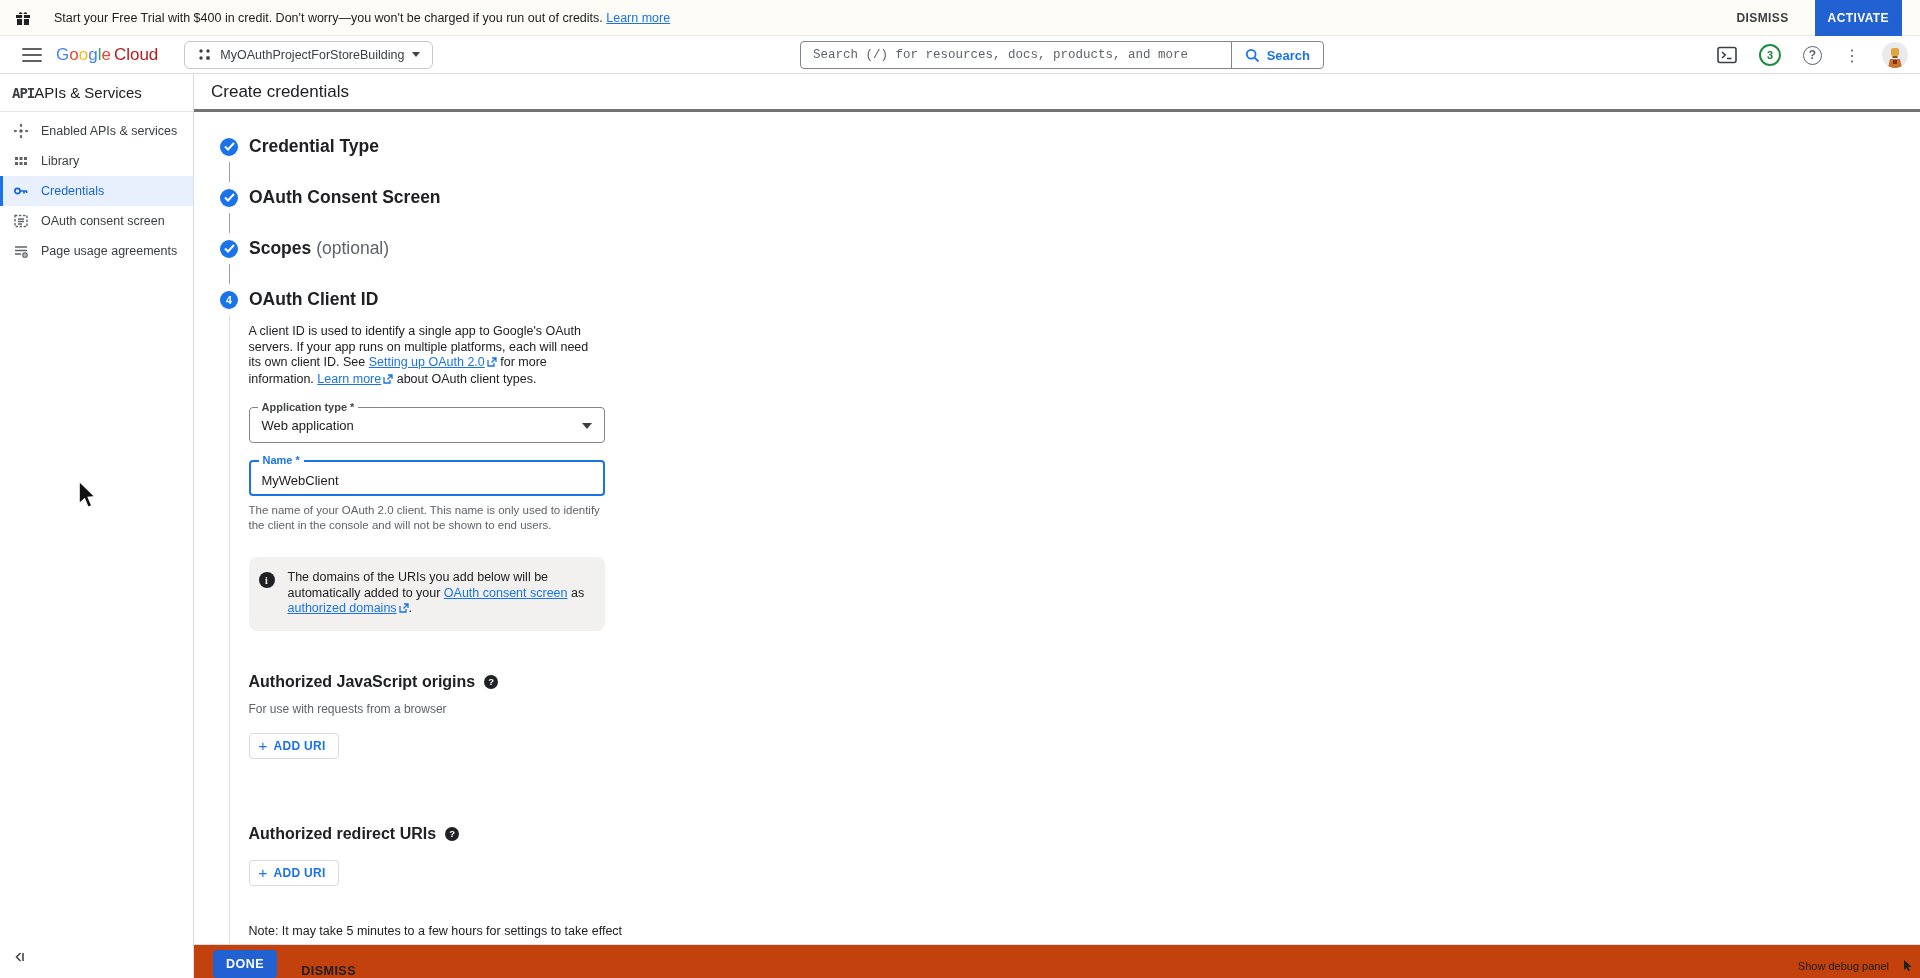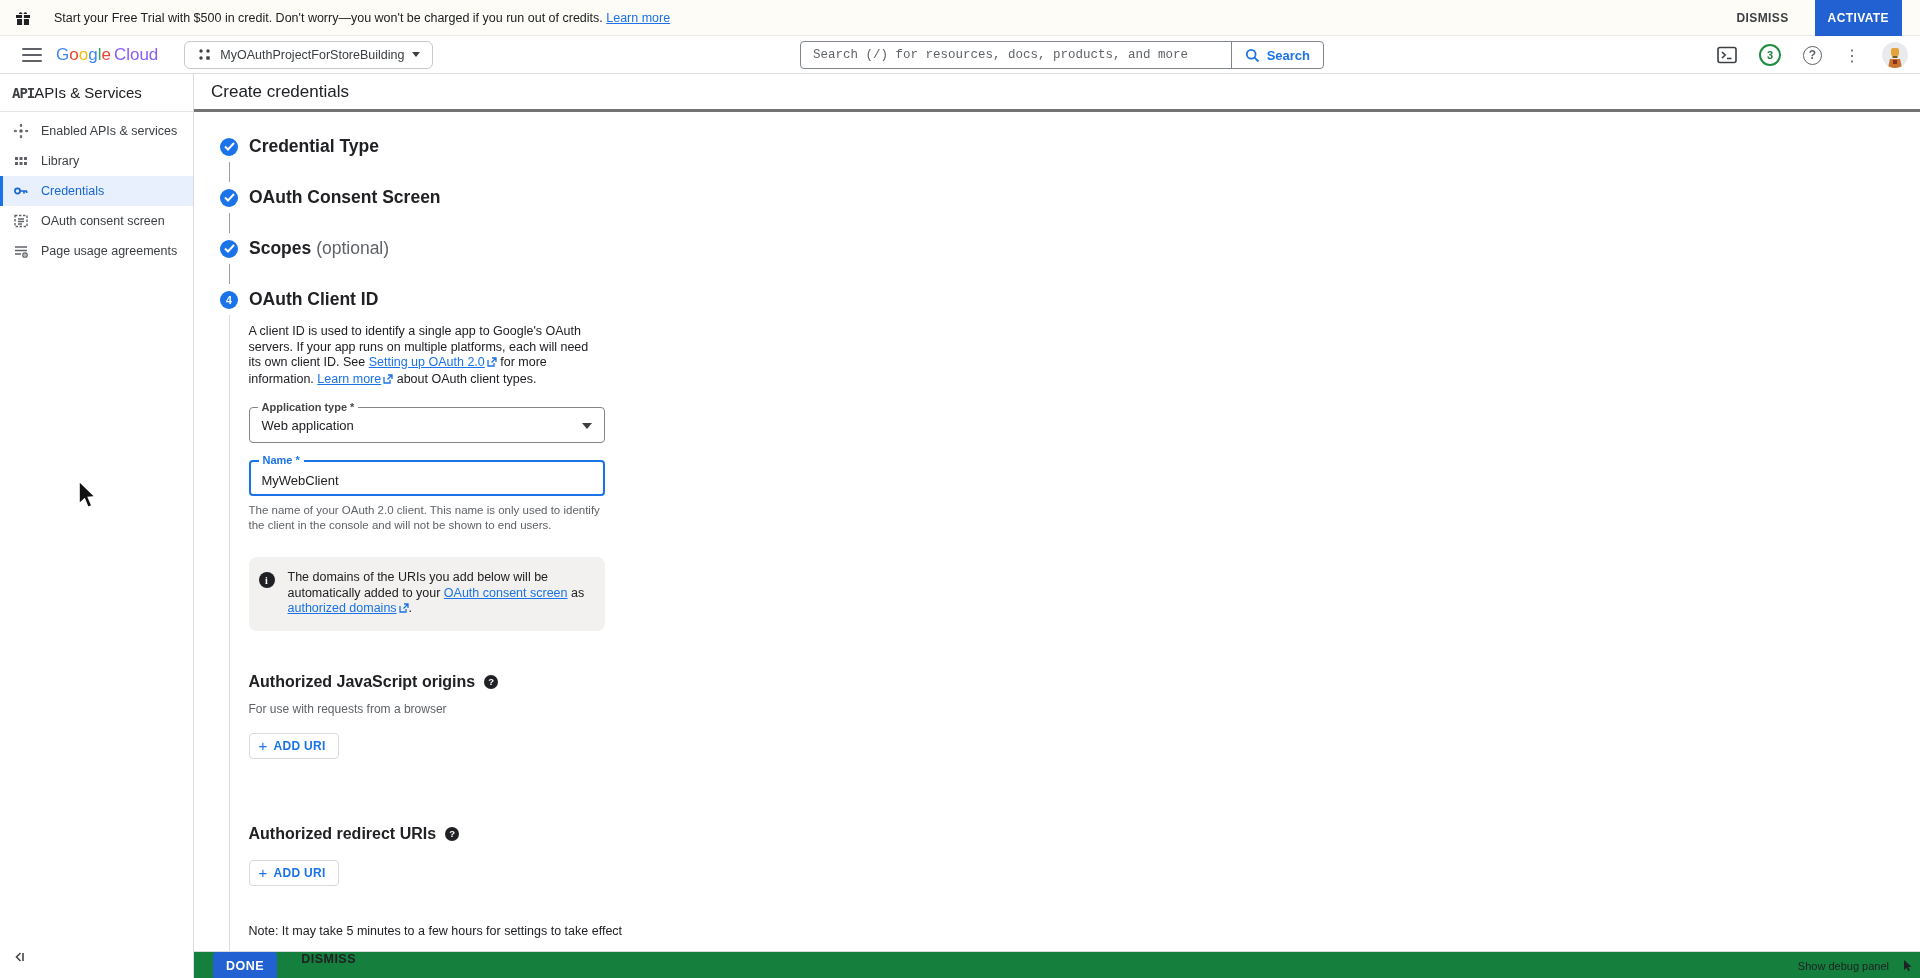--- a/index.html
+++ b/index.html
@@ -20,21 +20,21 @@
 
   
   .header { position:absolute; left:0; top:36px; width:1920px; height:38px; background:#fff;
             border-bottom:1px solid #dadce0; display:flex; align-items:center; padding:0 14px; }
   .hamburger { width:20px; height:14px; display:flex; flex-direction:column; justify-content:space-between;
                margin:0 14px 0 8px; cursor:pointer; }
   .hamburger span { display:block; height:2px; background:#5f6368; border-radius:1px; }
   .gc-logo { font-size:17px; letter-spacing:0; margin-right:26px; white-space:nowrap; }
   .gc-logo .l1{color:#4285F4}.gc-logo .l2{color:#EA4335}.gc-logo .l3{color:#FBBC05}
   .gc-logo .l4{color:#4285F4}.gc-logo .l5{color:#34A853}.gc-logo .l6{color:#EA4335}
-  .gc-logo .cloud{color:#8b5cf6; margin-left:3px;}
+  .gc-logo .cloud{color:#b91c1c; margin-left:3px;}
   .project-pill { display:flex; align-items:center; gap:8px; border:1px solid #c6c8ca;
                   border-radius:6px; height:28px; padding:0 12px; cursor:pointer; background:#fff; }
   .project-pill .pname { font-size:12.5px; color:#3c4043; }
   .caret-down { width:0; height:0; border-left:4.5px solid transparent; border-right:4.5px solid transparent;
                 border-top:5px solid #3c4043; }
   .searchbar { position:absolute; left:800px; top:5px; width:524px; height:28px;
                border:1px solid #80868b; border-radius:4px; display:flex; background:#fff; }
   .searchbar input { flex:1; border:none; outline:none; font-size:12.5px; color:#3c4043;
                      padding:0 12px; font-family:Liberation Mono, monospace; background:transparent; }
   .searchbar input::placeholder { color:#5f6368; }
@@ -122,39 +122,39 @@
   .sec-head.second { margin-top:66px; }
 
   .note { margin-top:38px; font-size:12.5px; color:#202124; }
   .btnrow { margin-top:15px; display:flex; align-items:center; }
   .primary-btn { background:#2161d1; color:#fff; border:none; border-radius:4px;
                  padding:8px 15px; font-size:12.5px; font-weight:bold; letter-spacing:.5px;
                  cursor:pointer; font-family:"Liberation Sans", sans-serif; }
   .text-btn { background:none; border:none; color:#202124; font-size:12.5px; font-weight:bold;
               letter-spacing:.5px; margin-left:24px; cursor:pointer; font-family:"Liberation Sans", sans-serif; }
 
-  .footer { position:absolute; left:194px; right:0; bottom:0; height:27px; background:#15803d;
-            border-top:1px solid #dadce0; display:flex; align-items:flex-start; padding-left:19px; }
+  .footer { position:absolute; left:194px; right:0; bottom:0; height:34px; background:#c2410c;
+            border-top:1px solid #dadce0; display:flex; align-items:flex-end; padding-left:19px; }
   .debug { position:absolute; right:6px; bottom:6px; font-size:11px; color:#202124;
            display:flex; align-items:flex-end; gap:14px; cursor:pointer; }
   .cursor-arrow { position:absolute; left:76px; top:480px; pointer-events:none; }
 </style>
 </head>
 <body>
 
 <div class="banner">
   <span style="display:flex;">
     <svg width="18" height="18" viewBox="0 0 18 18">
         <rect x="2" y="6" width="14" height="3" fill="#202124"></rect>
         <rect x="3" y="10" width="12" height="6" fill="#202124"></rect>
         <rect x="8.1" y="5" width="1.8" height="11" fill="#fdfcf7"></rect>
         <path d="M5 5 C5 2.5 8 2.5 8.5 5 Z M13 5 C13 2.5 10 2.5 9.5 5 Z" fill="#202124"></path>
       </svg>
   </span>
-  <span class="banner-text"><span>Start your Free Trial with $500 in credit. Don't worry—you won't be charged if you run out of credits.</span> <span class="banner-link">Learn more</span></span>
+  <span class="banner-text"><span>Start your Free Trial with $400 in credit. Don't worry—you won't be charged if you run out of credits.</span> <span class="banner-link">Learn more</span></span>
   <span class="banner-spacer"></span>
   <span class="dismiss-btn">DISMISS</span>
   <button class="activate-btn">ACTIVATE</button>
 </div>
 
 <div class="header">
   <div class="hamburger">
       <span></span>
       <span></span>
       <span></span>

